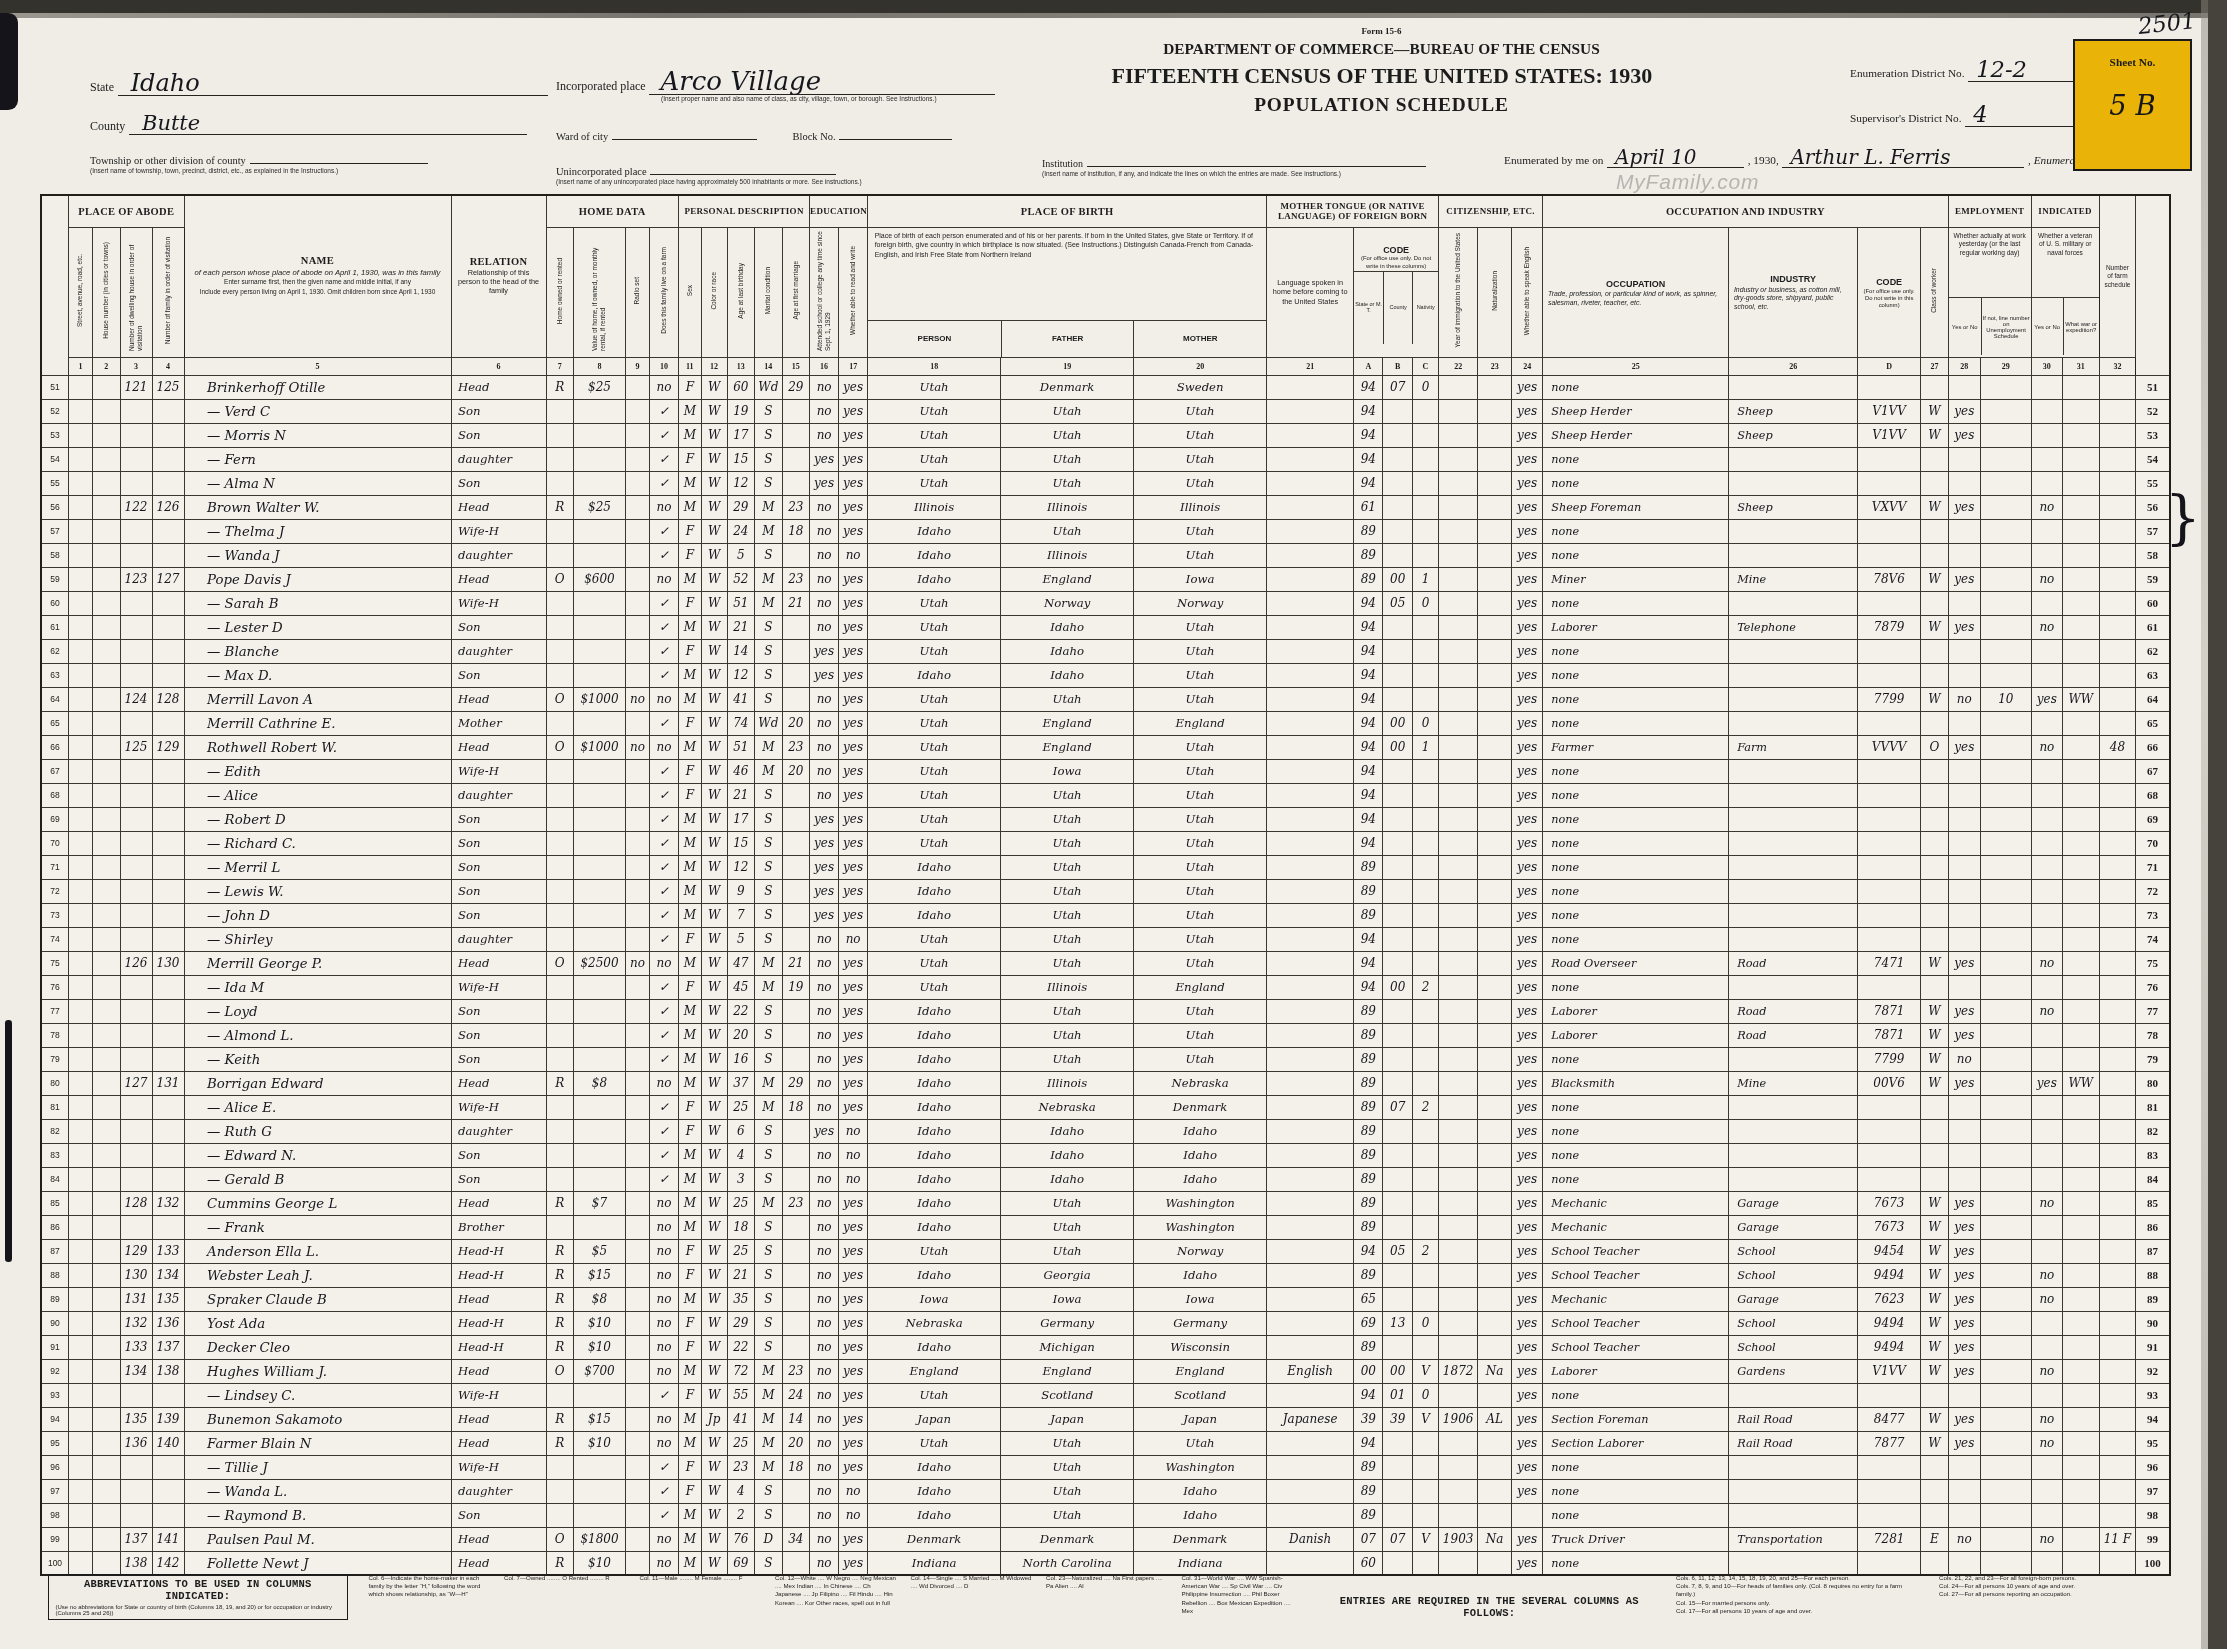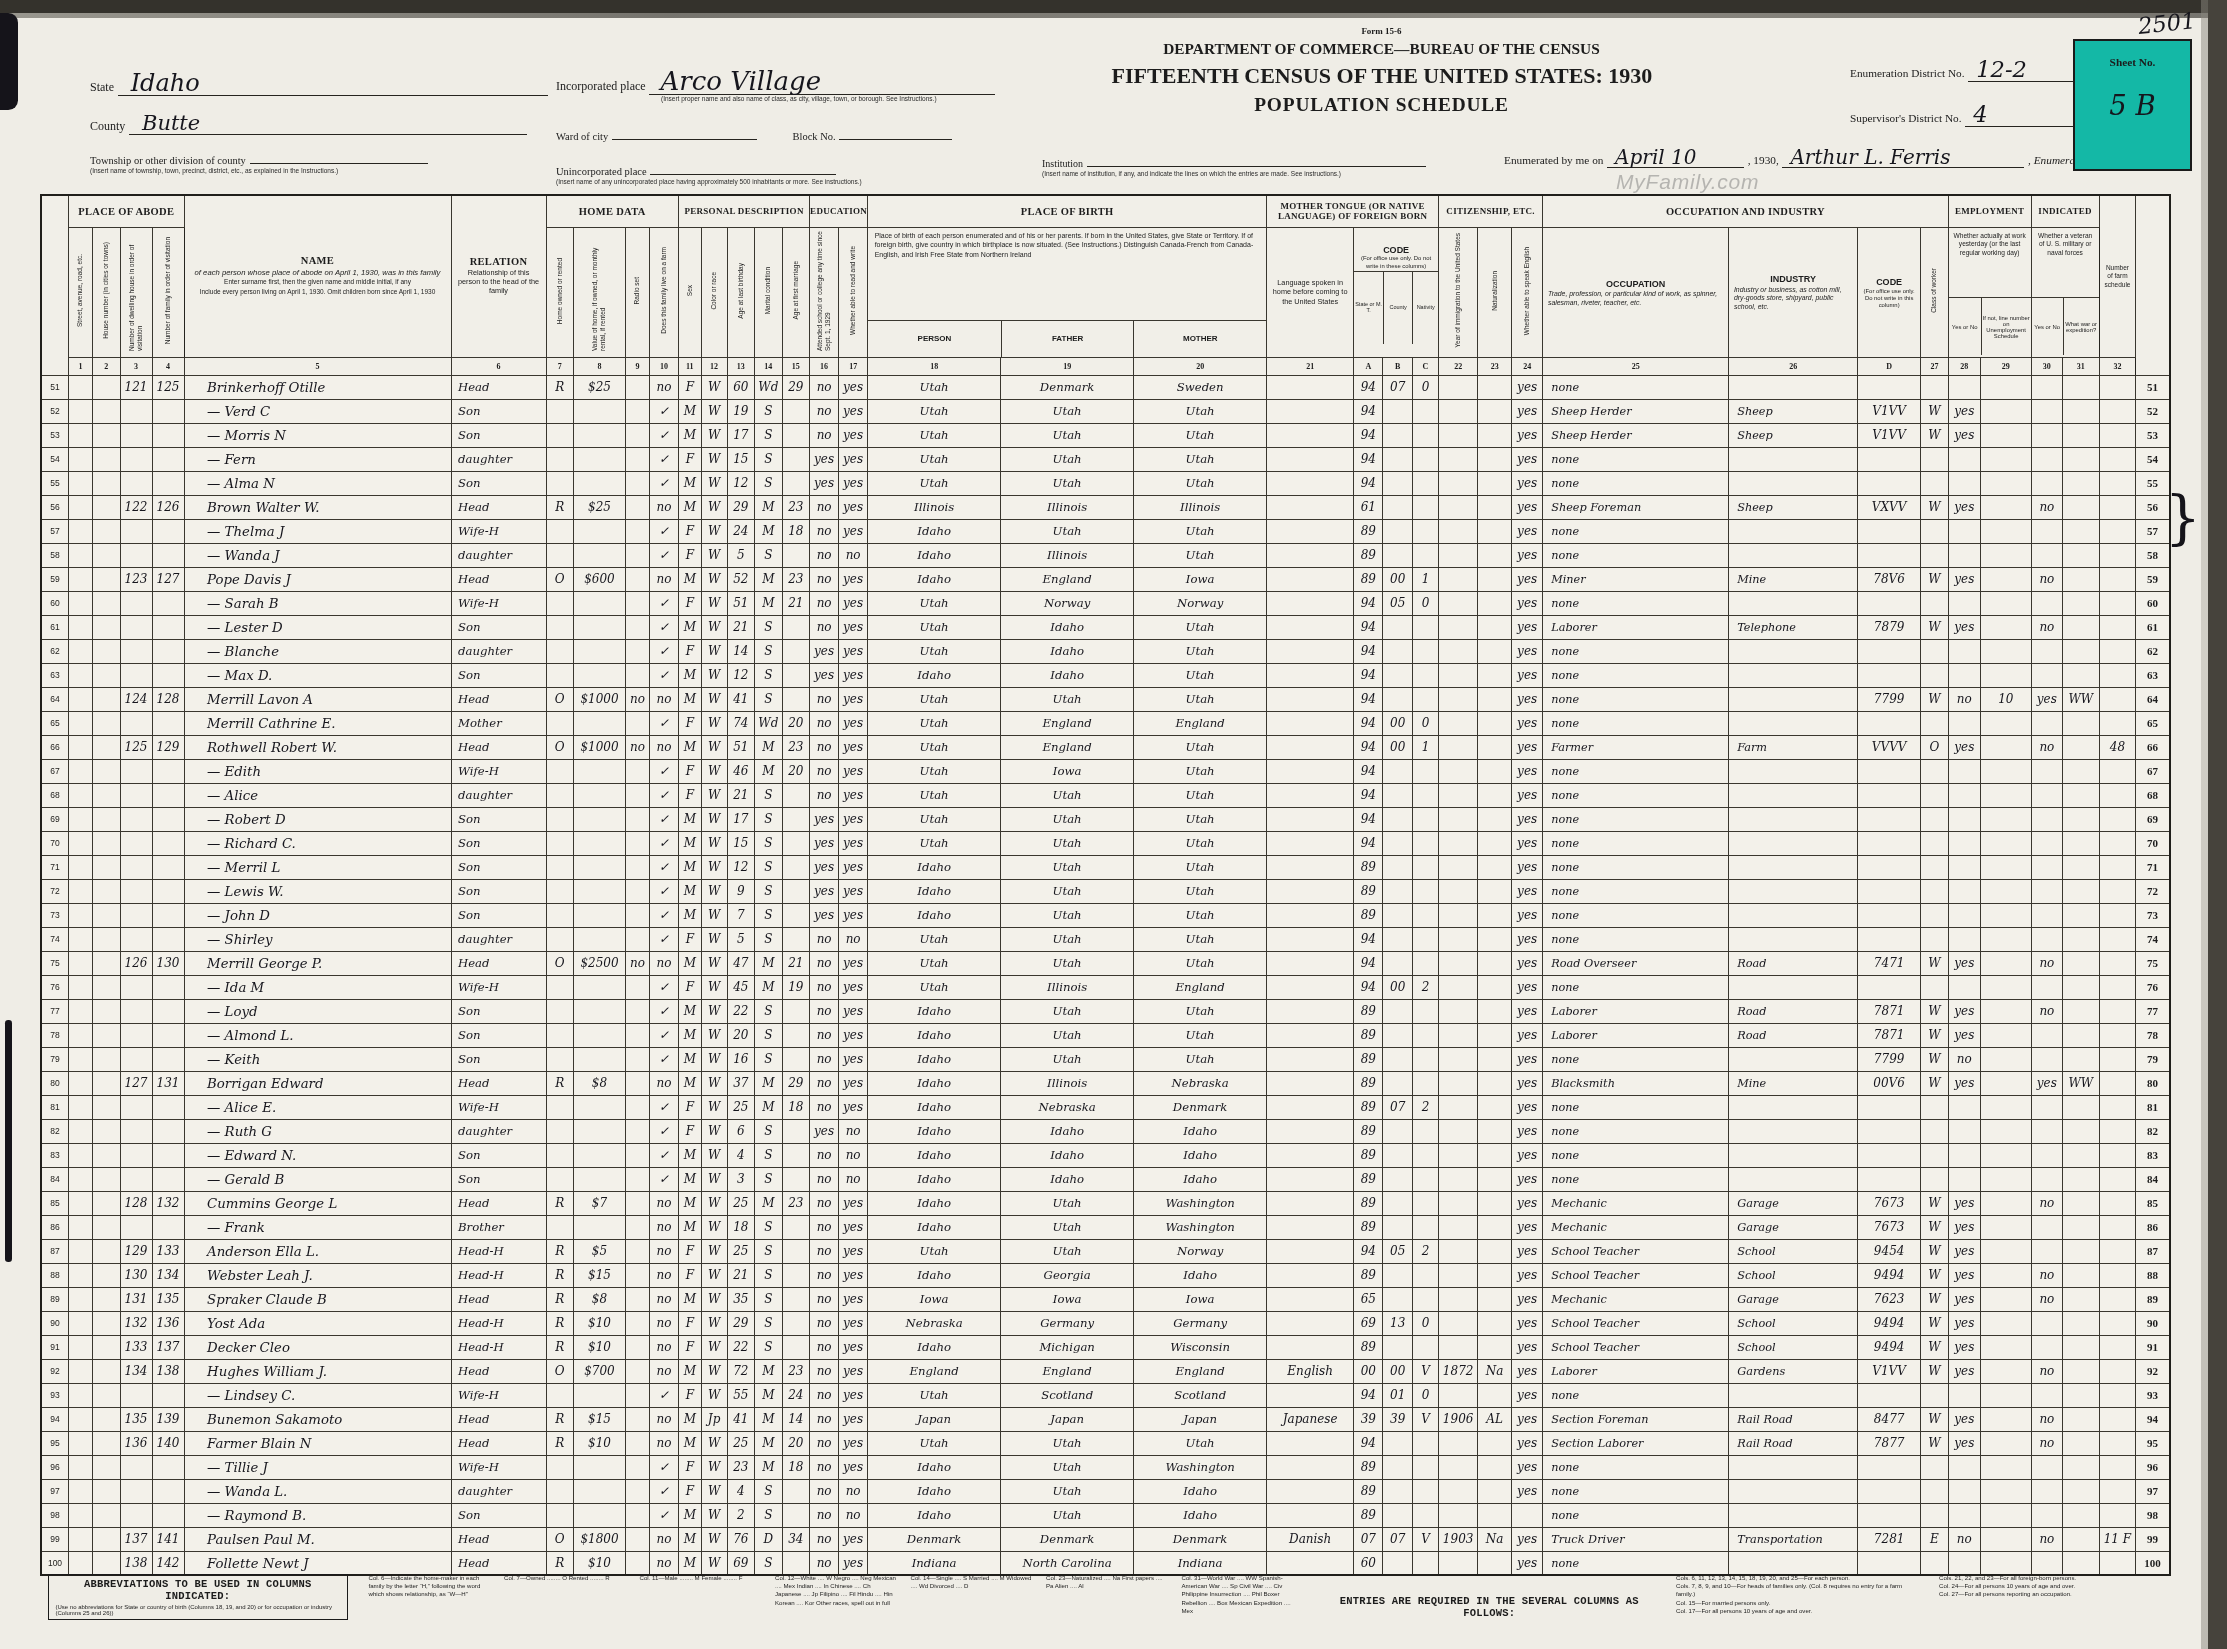--- a/index.html
+++ b/index.html
@@ -19,21 +19,21 @@
   .wline{display:inline-block;border-bottom:1.6px solid #26241f;line-height:1;}
 
   
   .lab{font-family:"Liberation Serif",serif;font-size:12px;color:#1b1b1b;}
   .tiny{font-size:6.5px;color:#2a2a2a;}
   .hdr{position:absolute;}
   .ct{font-family:"Liberation Serif",serif;font-weight:bold;text-align:center;}
   .watermark{position:absolute;font-size:21px;color:rgba(110,110,110,.45);font-style:italic;letter-spacing:0.8px;margin-left:32px;}
 
   
-  .sheetbox{position:absolute;border:2.4px solid #1b1b1b;width:115px;height:128px;text-align:center;background:#14b8a6;}
+  .sheetbox{position:absolute;border:2.4px solid #1b1b1b;width:115px;height:128px;text-align:center;background:#eab308;}
 
   
   table.census{border-collapse:collapse;table-layout:fixed;position:absolute;left:40px;top:194px;background:#f3f1ea;border:2.4px solid #201f1b;}
   .census th,.census td{border:0.8px solid #3a372f;padding:0;overflow:hidden;}
   thead th{font-weight:normal;vertical-align:middle;text-align:center;background:#f1efe8;}
   tr.h-a{height:32px;} tr.h-b{height:128px;} tr.h-n{height:18px;}
   .gt{font-family:"Liberation Serif",serif;font-weight:bold;font-size:10.5px;letter-spacing:0.3px;}
   .gt.sm{font-size:9px;line-height:1.15;}
   .h-desc{font-size:7.7px;font-style:italic;margin:1.6px 6.5px;}
   .h-note{font-size:6.5px;margin:1.6px 4.8px;line-height:1.25;}

